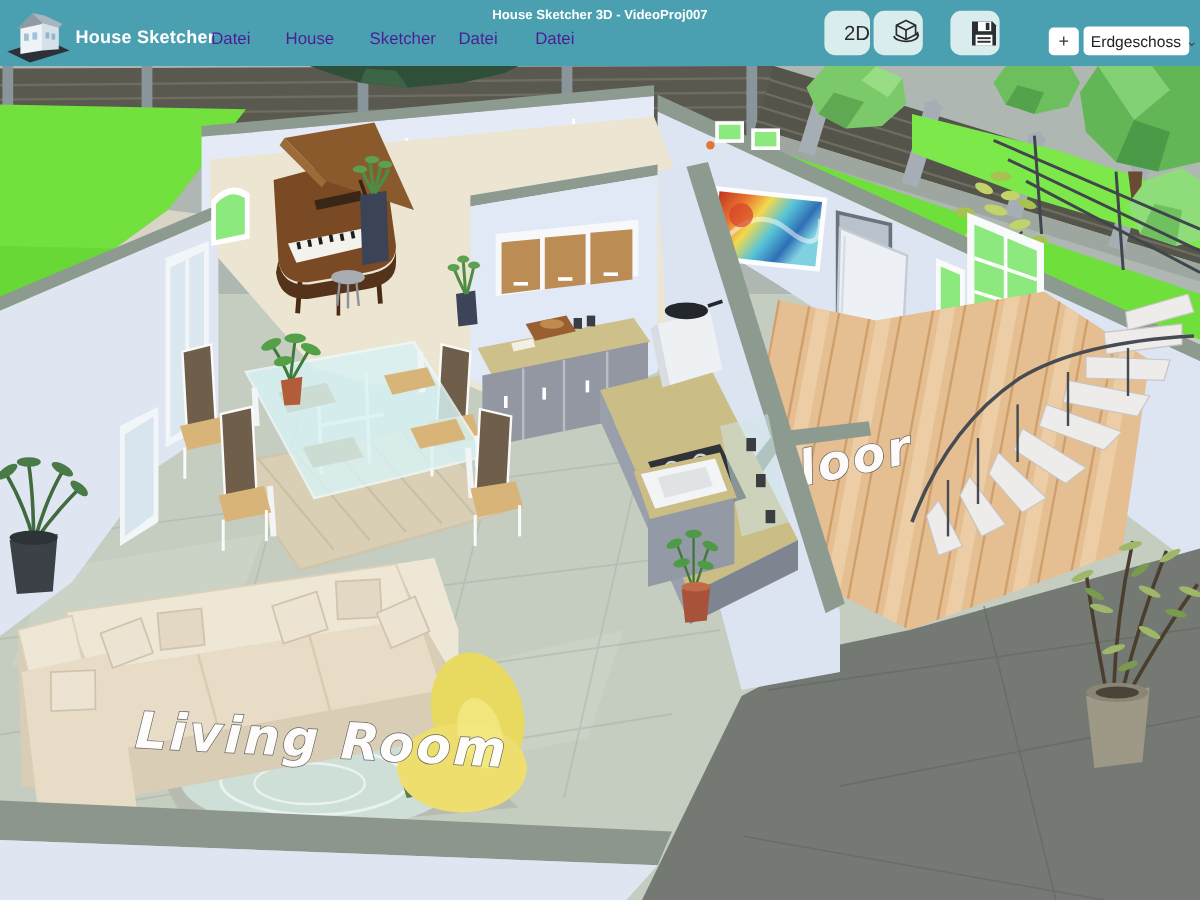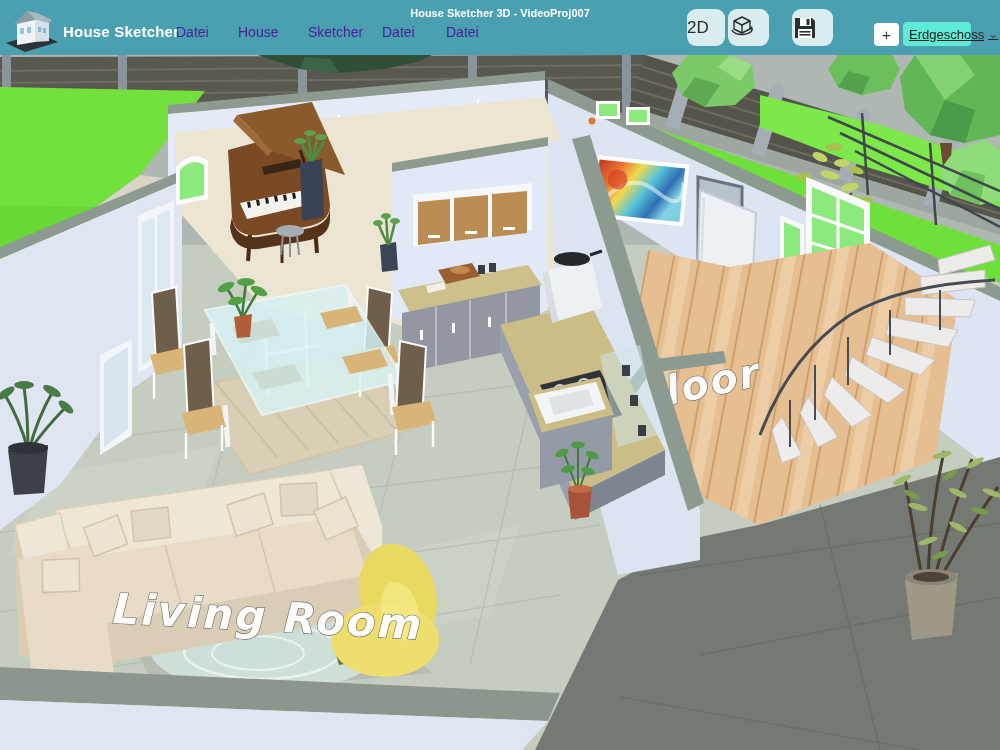--- a/index.html
+++ b/index.html
@@ -4,26 +4,26 @@
 <style>
   html,body{margin:0;padding:0;background:#222;}
   #app{position:relative;width:1000px;height:750px;overflow:hidden;font-family:"Liberation Sans",sans-serif;background:#c5cdc1;}
   
   #topbar{position:absolute;left:0;top:0;width:1000px;height:55px;background:#4AA0B1;z-index:10;}
   #logo{position:absolute;left:4px;top:5px;}
   #brand{position:absolute;left:63px;top:23px;color:#fff;font-weight:bold;font-size:15px;letter-spacing:.2px;text-align:right;}
   .menu-item{position:absolute;top:24px;color:#4c1d95;font-size:14px;cursor:default;}
   #mi0{left:176px}#mi1{left:238px}#mi2{left:308px}#mi3{left:382px}#mi4{left:446px}
   #wintitle{position:absolute;left:0;top:7px;width:1000px;text-align:center;color:#fff;font-weight:bold;font-size:11px;}
-  .btn-light{position:absolute;top:9px;height:37px;background:#D9EDEE;border-radius:9px;display:flex;align-items:center;justify-content:flex-start;color:#2b2b2b;box-sizing:border-box;}
+  .btn-light{position:absolute;top:9px;height:37px;background:#D9EDEE;border-radius:9px;display:flex;align-items:center;justify-content:flex-end;color:#2b2b2b;box-sizing:border-box;}
   #btn2d{left:687px;width:38px;font-size:17px;}
   #btncube{left:728px;width:41px;}
   #btnsave{left:792px;width:41px;}
   #btnplus{position:absolute;left:874px;top:23px;width:25px;height:23px;background:#fff;border-radius:4px;display:flex;align-items:center;justify-content:center;font-size:15px;color:#333;}
-  #floorsel{position:absolute;left:903px;top:22px;width:68px;height:24px;background:#5eead4;border-radius:4px;display:flex;align-items:center;justify-content:space-between;padding:0 6px;box-sizing:border-box;font-size:13px;color:#222;text-decoration:underline;}
+  #floorsel{position:absolute;left:903px;top:22px;width:88px;height:24px;background:#ffffff;border-radius:4px;display:flex;align-items:center;justify-content:space-between;padding:0 6px;box-sizing:border-box;font-size:13px;color:#222;}
   #floorsel .chev{font-size:12px;color:#444;margin-left:4px;line-height:10px;}
   
   #scene{position:absolute;left:0;top:55px;width:1000px;height:695px;}
   svg text.floorlabel{font-family:"DejaVu Sans",sans-serif;font-style:italic;font-weight:bold;fill:#ffffff;stroke:#606060;paint-order:stroke;opacity:.95;}
 </style>
 </head>
 <body>
 
 <div id="app">
 

